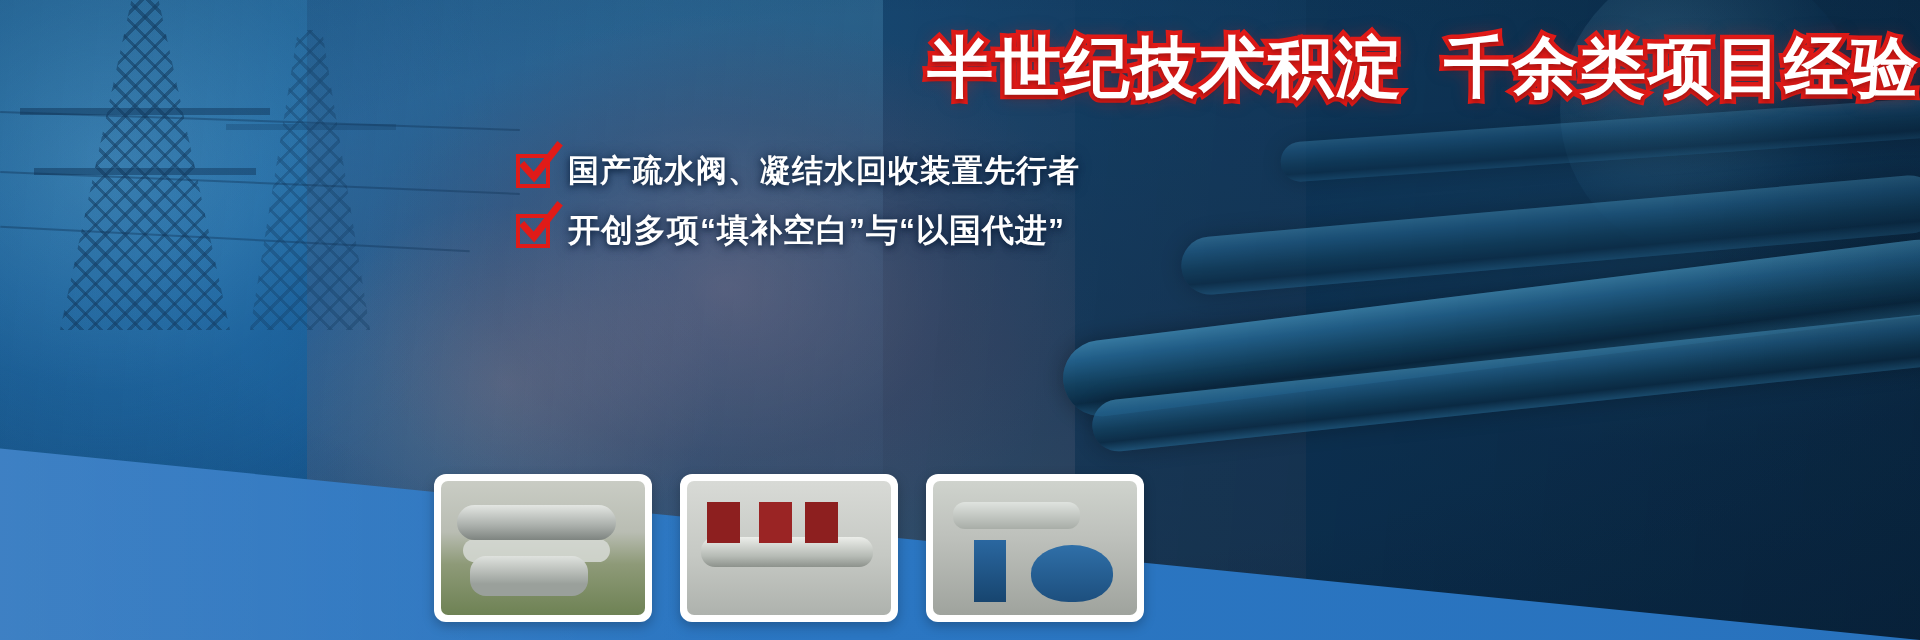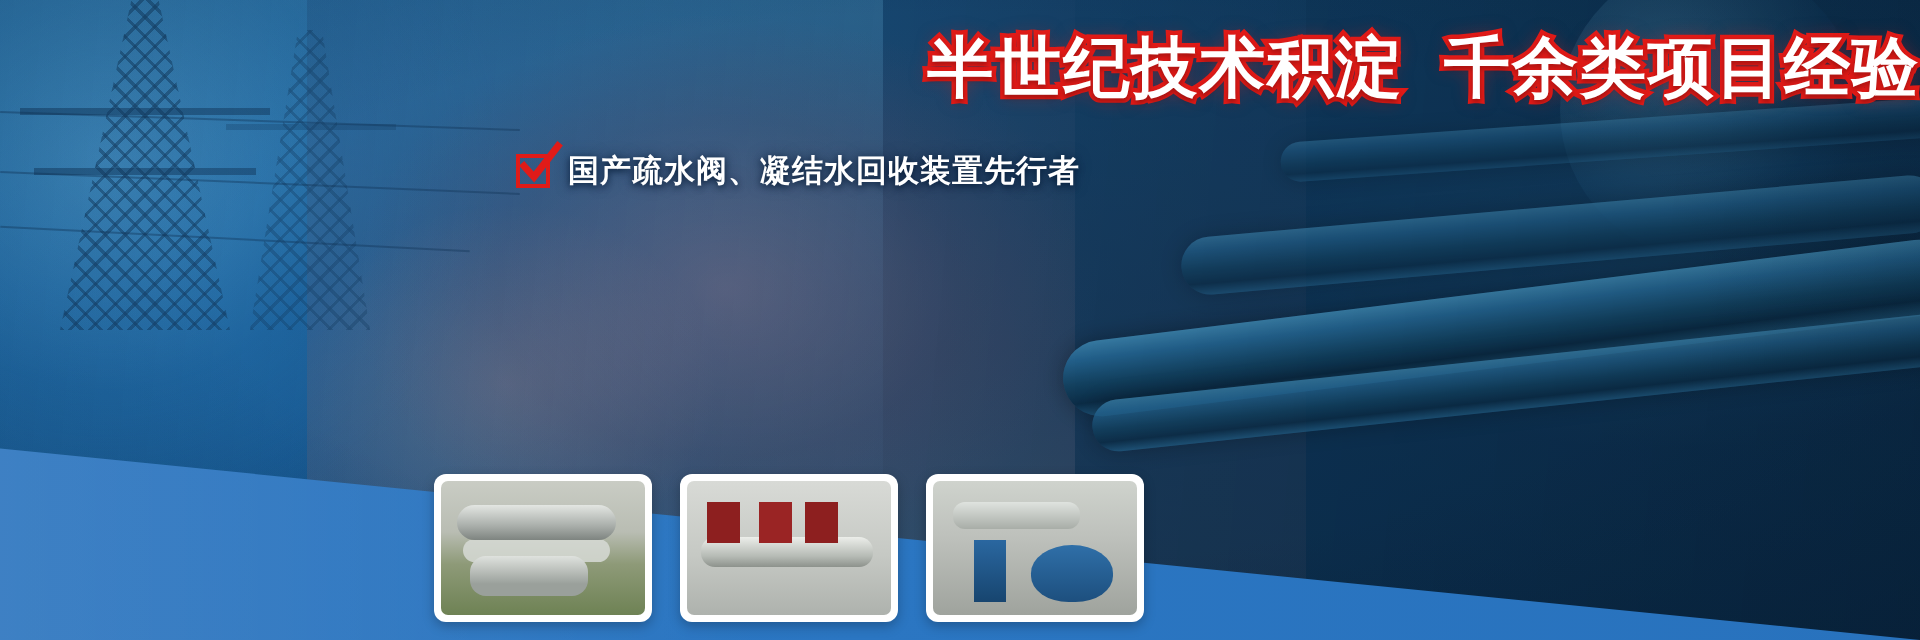--- a/index.html
+++ b/index.html
@@ -207,20 +207,28 @@
 
     <div class="bullet">
       <span class="check-box">
         <svg viewBox="0 0 44 44" aria-hidden="true">
           <path d="M7 23 L17 34 L41 3" fill="none" stroke="#e01b18" stroke-width="7" stroke-linecap="square" stroke-linejoin="miter"></path>
         </svg>
       </span>
       <span class="bullet-text">国产疏水阀、凝结水回收装置先行者</span>
     </div>
 
+    <div class="bullet">
+      <span class="check-box">
+        <svg viewBox="0 0 44 44" aria-hidden="true">
+          <path d="M7 23 L17 34 L41 3" fill="none" stroke="#e01b18" stroke-width="7" stroke-linecap="square" stroke-linejoin="miter"></path>
+        </svg>
+      </span>
+      <span class="bullet-text">开创多项“填补空白”与“以国代进”</span>
+    </div>
 
 
   </div>
 
   <div class="thumbs">
     <div class="thumb">
       <div class="thumb-inner t1"></div>
     </div>
     <div class="thumb">
       <div class="thumb-inner t2"></div>

